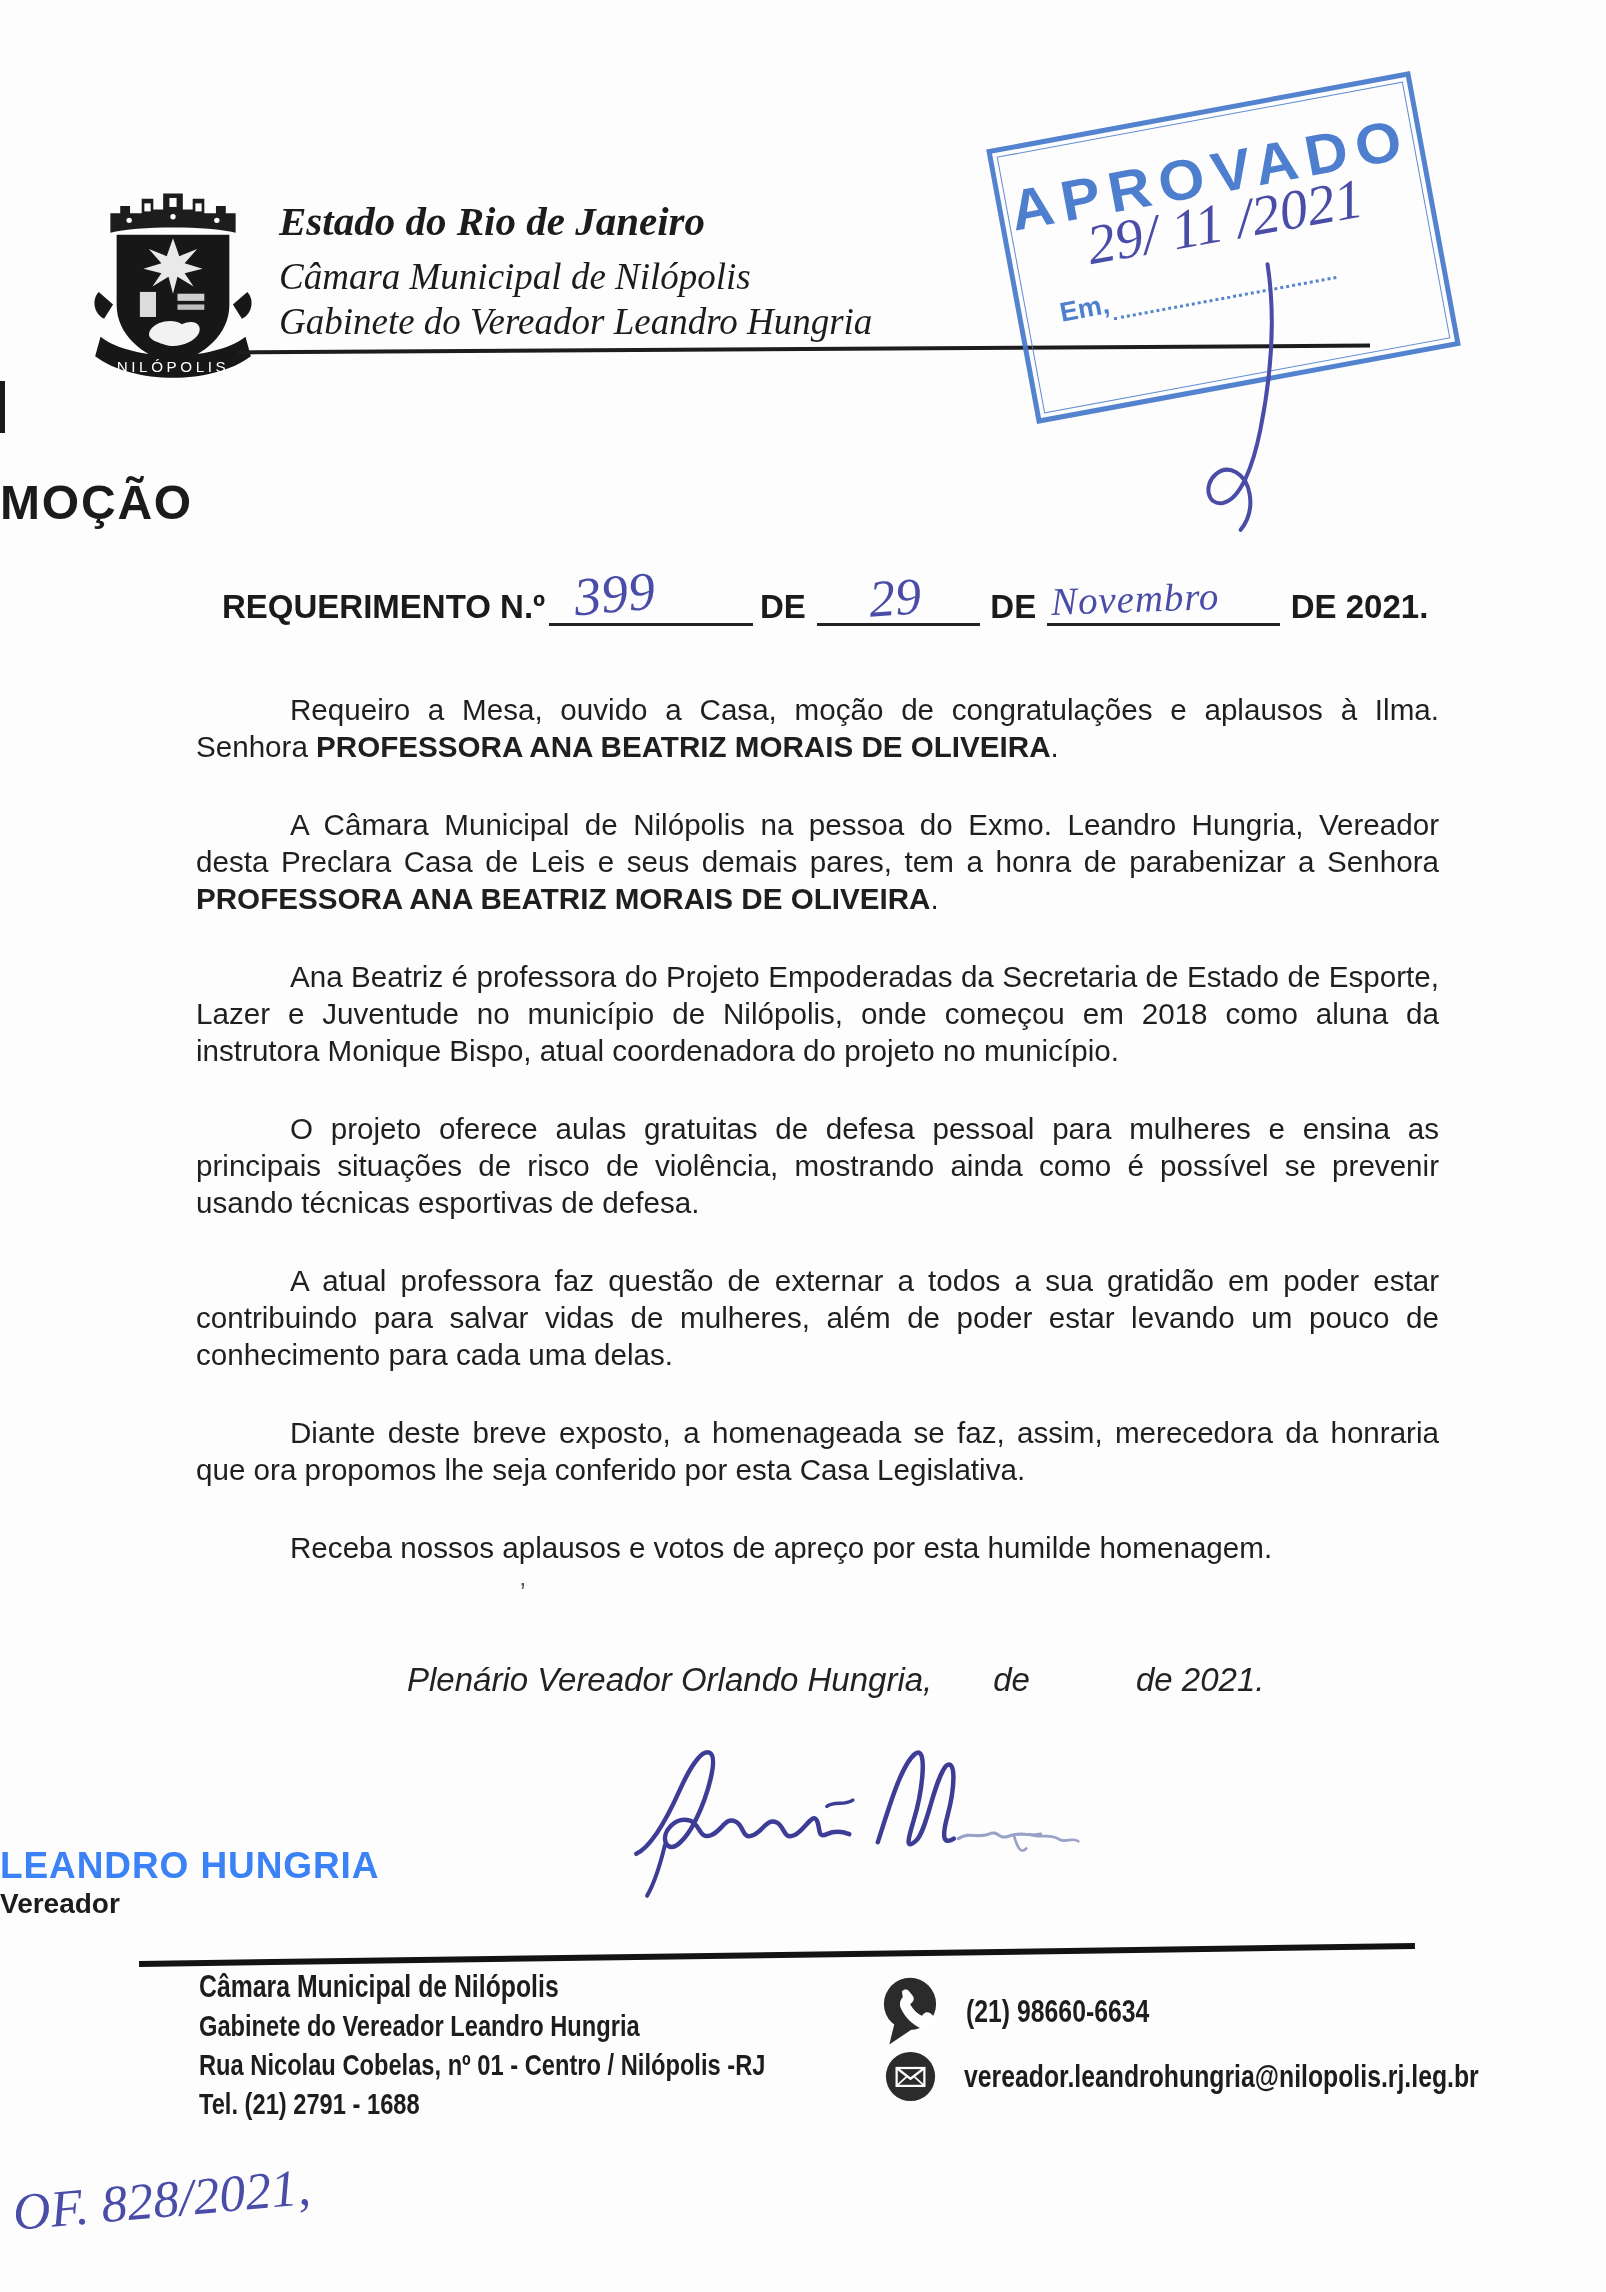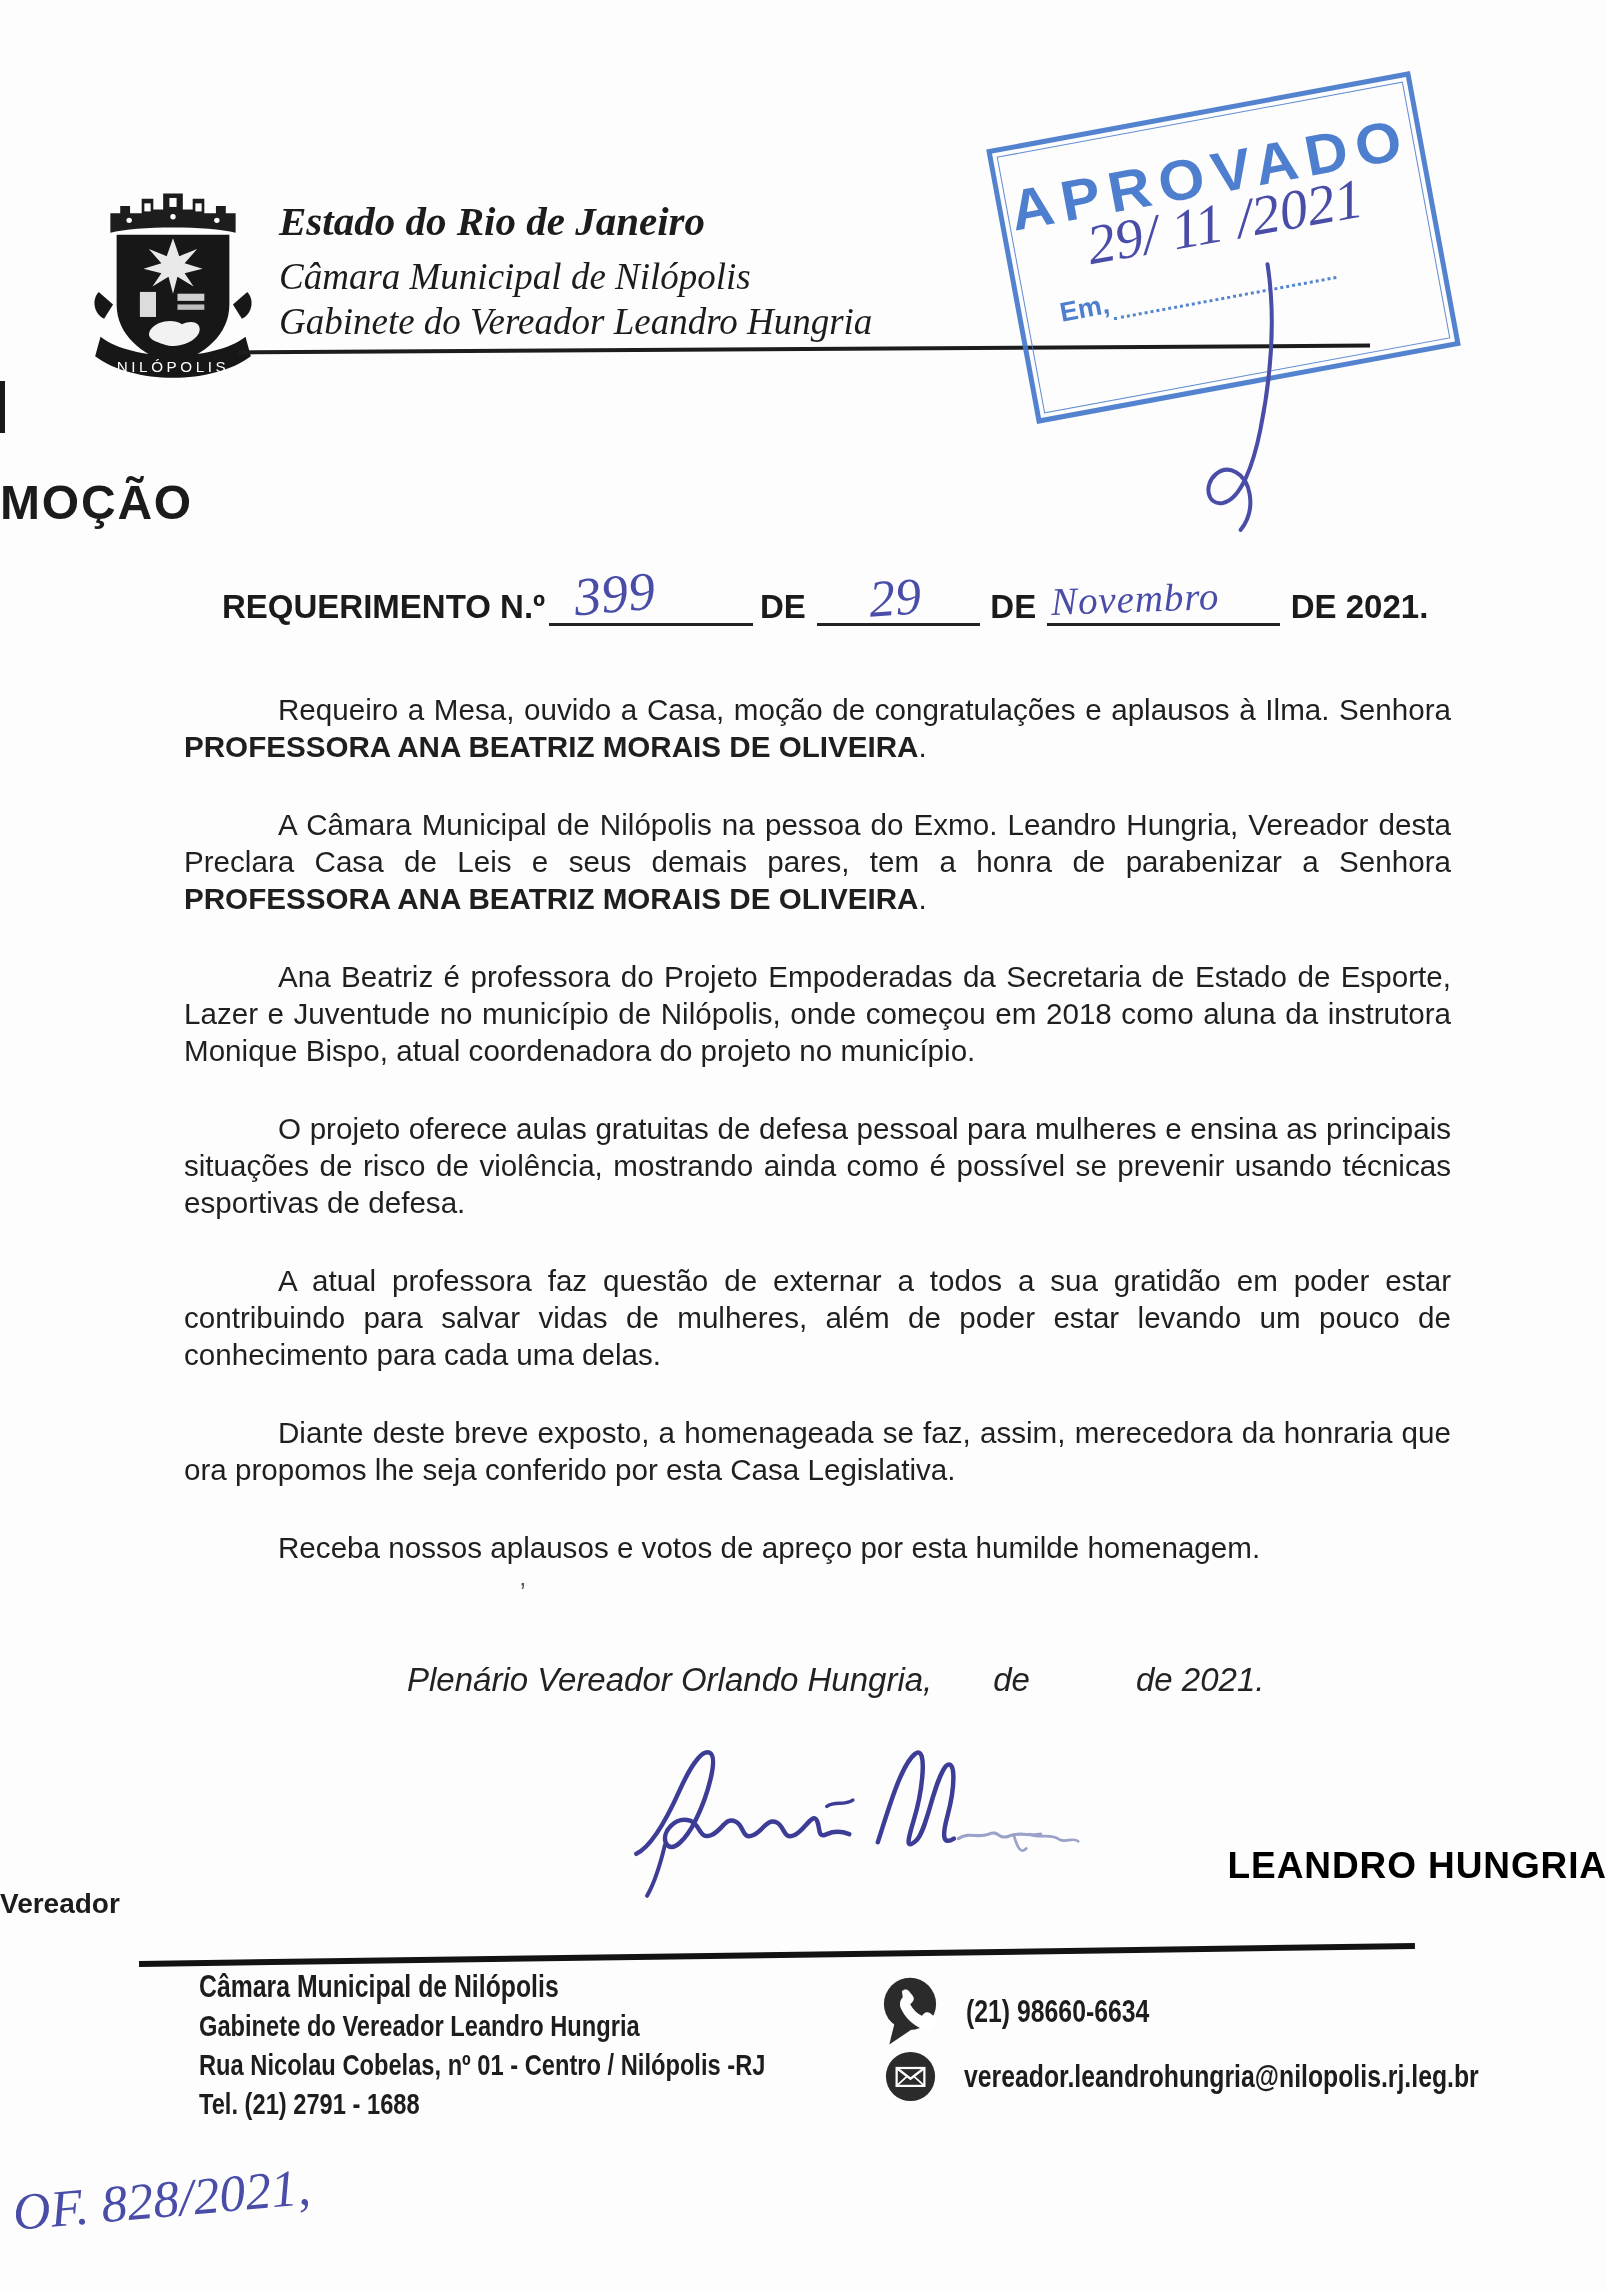--- a/index.html
+++ b/index.html
@@ -43,31 +43,31 @@
   .blank-month{width:233px;margin:0 3.6px;}
   .req-de{margin:0 7.2px;}
   .hand{font-family:"Liberation Serif",serif;font-style:italic;color:#4a4da8;font-weight:400;}
   .hand-number{position:absolute;left:25px;bottom:-1.8px;font-size:54px;transform:rotate(-5deg);}
   .hand-day{position:absolute;left:52px;bottom:-3.6px;font-size:52px;transform:rotate(-4deg);}
   .hand-month{position:absolute;left:3.6px;bottom:1.8px;font-size:39px;letter-spacing:0.9px;
               transform:rotate(-2deg);white-space:nowrap;}
 
   
   .body-text{position:absolute;left:184px;top:691px;width:1267px;font-size:29.6px;line-height:37px;}
-  .body-text p{margin:0 0 41px;text-indent:94px;text-align:justify;color:#1f1f1f;}
+  .body-text p{margin:0 12px 41px;text-indent:94px;text-align:justify;color:#1f1f1f;}
   .body-text .b{font-weight:700;}
   .stray{position:absolute;left:520px;top:1578px;font-size:25px;color:#555;}
 
   
   .plenary{position:absolute;left:407px;top:1661px;font-family:"Liberation Sans",sans-serif;
            font-style:italic;font-size:33px;color:#222;white-space:nowrap;}
   .plenary .sp1{display:inline-block;width:61px;}
   .plenary .sp2{display:inline-block;width:106px;}
-  .sig-name{position:absolute;left:0;right:0;top:1845px;text-align:right;
-            font-size:37px;font-weight:700;letter-spacing:0.9px;color:#000000;}
+  .sig-name{position:absolute;left:0;right:0;top:1845px;text-align:left;
+            font-size:37px;font-weight:700;letter-spacing:0.9px;color:#3b82f6;}
   .sig-role{position:absolute;left:0;right:0;top:1888px;text-align:left;
             font-size:28px;font-weight:700;color:#1c1c1c;}
 
   
   .footer-rule{position:absolute;left:139px;top:1952px;width:1276px;height:6.3px;background:#131313;
                transform:rotate(-0.8deg);}
   .footer-left{position:absolute;left:199px;top:1967px;color:#1d1d1d;}
   .footer-left .fl{display:block;transform:scaleX(0.8);transform-origin:left center;
                    font-weight:700;font-size:29.6px;line-height:39px;white-space:nowrap;}
   .footer-left .fl:first-child{font-size:31px;}

